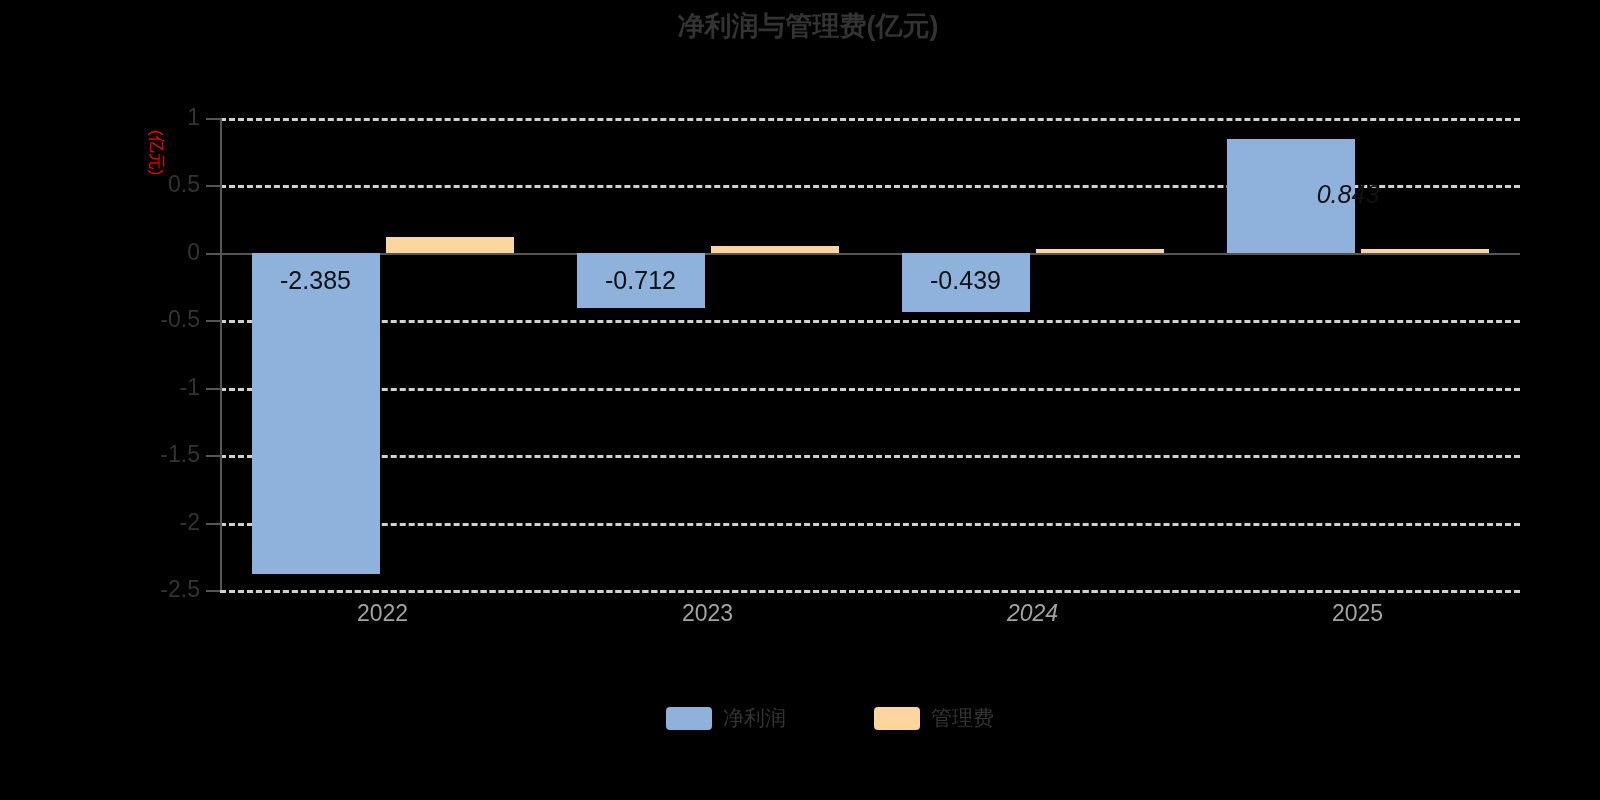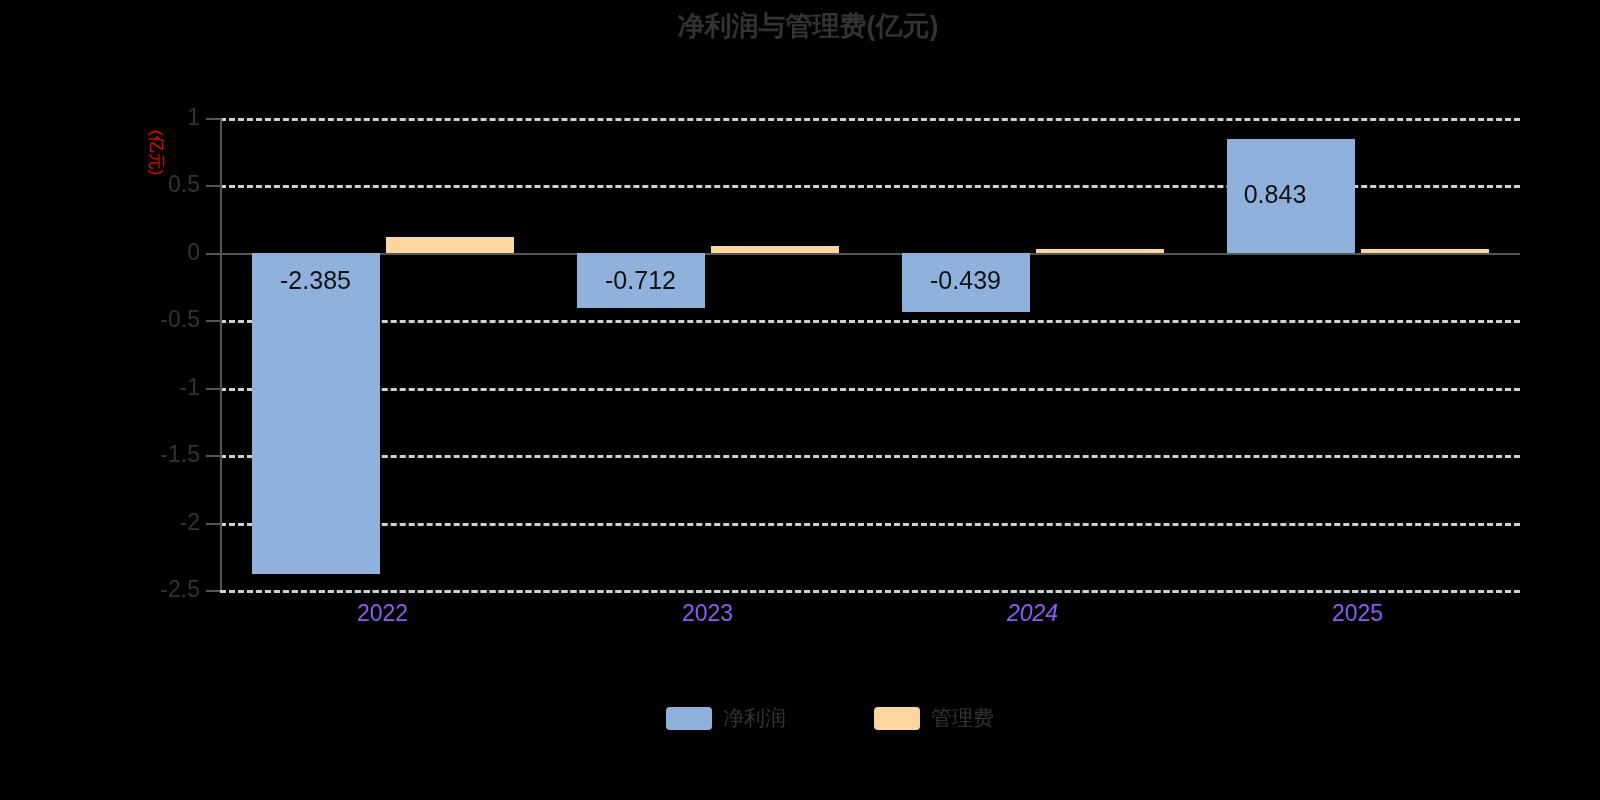--- a/index.html
+++ b/index.html
@@ -106,21 +106,21 @@
     left: 212px; top: 590px;
     width: 1300px; height: 0;
     border-top: 3px dashed #d0d0d0;
   }
   .x-tick-label {
     position: absolute;
     top: 600px;
     width: 140px;
     text-align: center;
     font-size: 23px;
-    color: #8b5cf6;
+    color: #a3a3a3;
   }
 
   
   #legend {
     position: absolute;
     top: 704px; left: 0; width: 1600px;
     display: flex;
     justify-content: center;
     align-items: center;
     gap: 44px;
@@ -182,21 +182,21 @@
       <div class="gridline" style="top: 337.143px;"></div>
       <div class="gridline" style="top: 404.571px;"></div>
       <div class="gridline" style="top: 472px;"></div>
       <div class="bar profit" style="left: 31.5px; top: 134.857px; width: 128px; height: 321.634px;"></div>
       <div class="bar-label" style="left: 11.5px; width: 168px; top: 147.857px;">-2.385</div>
       <div class="bar profit" style="left: 356.5px; top: 134.857px; width: 128px; height: 54.752px;"></div>
       <div class="bar-label" style="left: 336.5px; width: 168px; top: 147.857px;">-0.712</div>
       <div class="bar profit" style="left: 681.5px; top: 134.857px; width: 128px; height: 59.2023px;"></div>
       <div class="bar-label" style="left: 661.5px; width: 168px; top: 147.857px;">-0.439</div>
       <div class="bar profit" style="left: 1006.5px; top: 21.1726px; width: 128px; height: 113.685px;"></div>
-      <div class="bar-label" style="left: 971px; width: 168px; top: 62.0149px;">0.843</div>
+      <div class="bar-label" style="left: 1044px; width: 168px; top: 62.0149px; font-style: italic;">0.843</div>
       <div class="bar expense" style="left: 165.5px; top: 118.674px; width: 128px; height: 16.1829px;"></div>
       <div class="bar expense" style="left: 490.5px; top: 128.114px; width: 128px; height: 6.74286px;"></div>
       <div class="bar expense" style="left: 815.5px; top: 130.811px; width: 128px; height: 4.04571px;"></div>
       <div class="bar expense" style="left: 1140.5px; top: 131.486px; width: 128px; height: 3.37143px;"></div>
     </div>
 
   <div id="y-axis-spine"></div>
 
   <div id="x-axis-line"></div>
 

